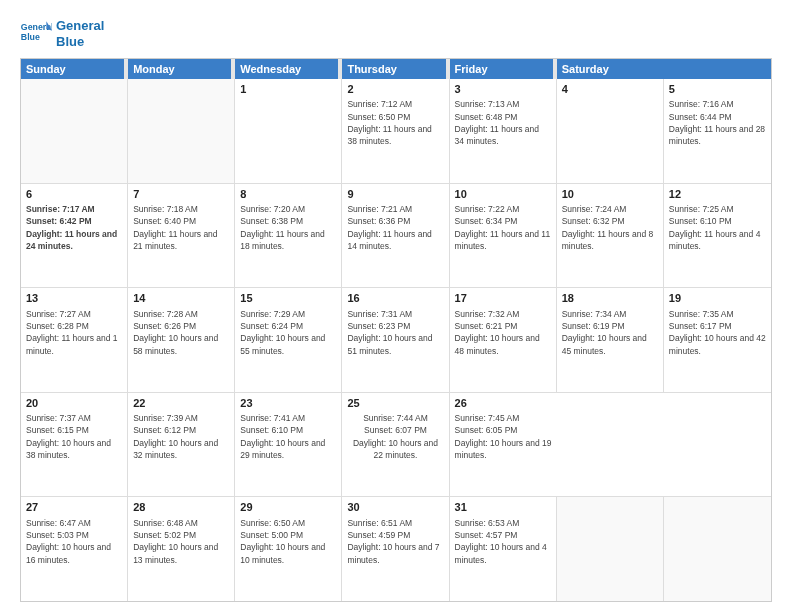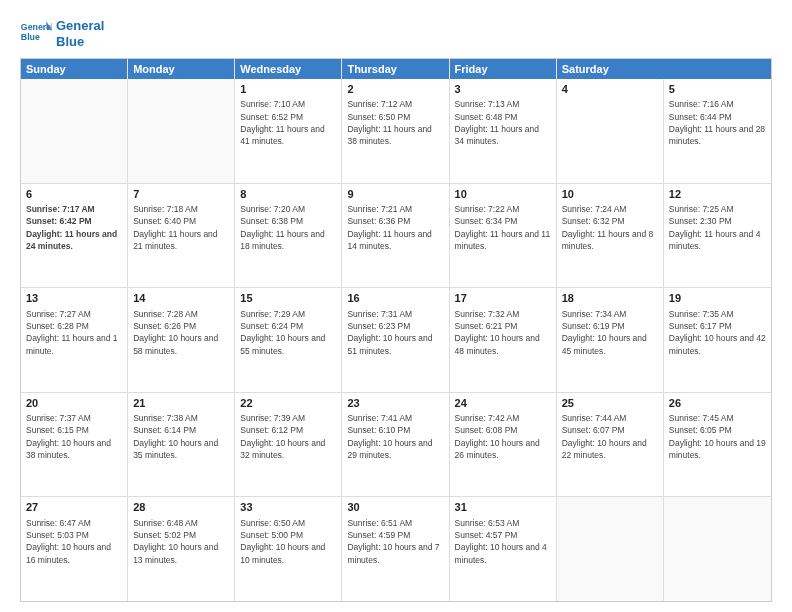--- a/index.html
+++ b/index.html
@@ -65,21 +65,21 @@
       display: grid;
       grid-template-columns: repeat(7, 1fr);
       background: #3a7ec8;
     }
     .cal-header-cell {
       color: #fff;
       font-size: 11px;
       font-weight: bold;
       text-align: left;
       padding: 4px 5px;
-      border-right: 1px solid #e5e5e5;
+      border-right: 4px solid #e5e5e5;
     }
     .cal-header-cell:last-child {
       border-right: none;
     }
     .cal-body {
       flex: 1;
       display: flex;
       flex-direction: column;
     }
     .cal-row {
@@ -150,23 +150,20 @@
         <div class="cal-header-cell">Thursday</div>
         <div class="cal-header-cell">Friday</div>
         <div class="cal-header-cell">Saturday</div>
       </div>
     <div class="cal-body">
     <div class="cal-row">
           <div class="cal-cell empty"></div>
           <div class="cal-cell empty"></div>
           <div class="cal-cell">
             <span class="day-num">1</span>
-            <div class="cell-info" style="white-space: pre-line;">Sunrise: 7:10 AM
-Sunset: 6:52 PM
-Daylight: 11 hours and 41 minutes.</div>
           </div>
           <div class="cal-cell">
             <span class="day-num">2</span>
             <div class="cell-info" style="white-space: pre-line;">Sunrise: 7:12 AM
 Sunset: 6:50 PM
 Daylight: 11 hours and 38 minutes.</div>
           </div>
           <div class="cal-cell">
             <span class="day-num">3</span>
             <div class="cell-info" style="white-space: pre-line;">Sunrise: 7:13 AM
@@ -216,21 +213,21 @@
           </div>
           <div class="cal-cell">
             <span class="day-num">10</span>
             <div class="cell-info" style="white-space: pre-line;">Sunrise: 7:24 AM
 Sunset: 6:32 PM
 Daylight: 11 hours and 8 minutes.</div>
           </div>
           <div class="cal-cell">
             <span class="day-num">12</span>
             <div class="cell-info" style="white-space: pre-line;">Sunrise: 7:25 AM
-Sunset: 2:30 PM
+Sunset: 6:10 PM
 Daylight: 11 hours and 4 minutes.</div>
           </div>
         </div>
         <div class="cal-row">
           <div class="cal-cell">
             <span class="day-num">13</span>
             <div class="cell-info" style="white-space: pre-line;">Sunrise: 7:27 AM
 Sunset: 6:28 PM
 Daylight: 11 hours and 1 minute.</div>
           </div>
@@ -272,46 +269,34 @@
           </div>
         </div>
         <div class="cal-row">
           <div class="cal-cell">
             <span class="day-num">20</span>
             <div class="cell-info" style="white-space: pre-line;">Sunrise: 7:37 AM
 Sunset: 6:15 PM
 Daylight: 10 hours and 38 minutes.</div>
           </div>
           <div class="cal-cell">
-            <span class="day-num">21</span>
-            <div class="cell-info" style="white-space: pre-line;">Sunrise: 7:38 AM
-Sunset: 6:14 PM
-Daylight: 10 hours and 35 minutes.</div>
-          </div>
-          <div class="cal-cell">
             <span class="day-num">22</span>
             <div class="cell-info" style="white-space: pre-line;">Sunrise: 7:39 AM
 Sunset: 6:12 PM
 Daylight: 10 hours and 32 minutes.</div>
           </div>
           <div class="cal-cell">
             <span class="day-num">23</span>
             <div class="cell-info" style="white-space: pre-line;">Sunrise: 7:41 AM
 Sunset: 6:10 PM
 Daylight: 10 hours and 29 minutes.</div>
           </div>
           <div class="cal-cell">
-            <span class="day-num">24</span>
-            <div class="cell-info" style="white-space: pre-line;">Sunrise: 7:42 AM
-Sunset: 6:08 PM
-Daylight: 10 hours and 26 minutes.</div>
-          </div>
-          <div class="cal-cell">
             <span class="day-num">25</span>
-            <div class="cell-info" style="white-space: pre-line;">Sunrise: 7:44 AM
+            <div class="cell-info" style="white-space: pre-line; text-align: center;">Sunrise: 7:44 AM
 Sunset: 6:07 PM
 Daylight: 10 hours and 22 minutes.</div>
           </div>
           <div class="cal-cell">
             <span class="day-num">26</span>
             <div class="cell-info" style="white-space: pre-line;">Sunrise: 7:45 AM
 Sunset: 6:05 PM
 Daylight: 10 hours and 19 minutes.</div>
           </div>
         </div>
@@ -322,21 +307,21 @@
 Sunset: 5:03 PM
 Daylight: 10 hours and 16 minutes.</div>
           </div>
           <div class="cal-cell">
             <span class="day-num">28</span>
             <div class="cell-info" style="white-space: pre-line;">Sunrise: 6:48 AM
 Sunset: 5:02 PM
 Daylight: 10 hours and 13 minutes.</div>
           </div>
           <div class="cal-cell">
-            <span class="day-num">33</span>
+            <span class="day-num">29</span>
             <div class="cell-info" style="white-space: pre-line;">Sunrise: 6:50 AM
 Sunset: 5:00 PM
 Daylight: 10 hours and 10 minutes.</div>
           </div>
           <div class="cal-cell">
             <span class="day-num">30</span>
             <div class="cell-info" style="white-space: pre-line;">Sunrise: 6:51 AM
 Sunset: 4:59 PM
 Daylight: 10 hours and 7 minutes.</div>
           </div>

